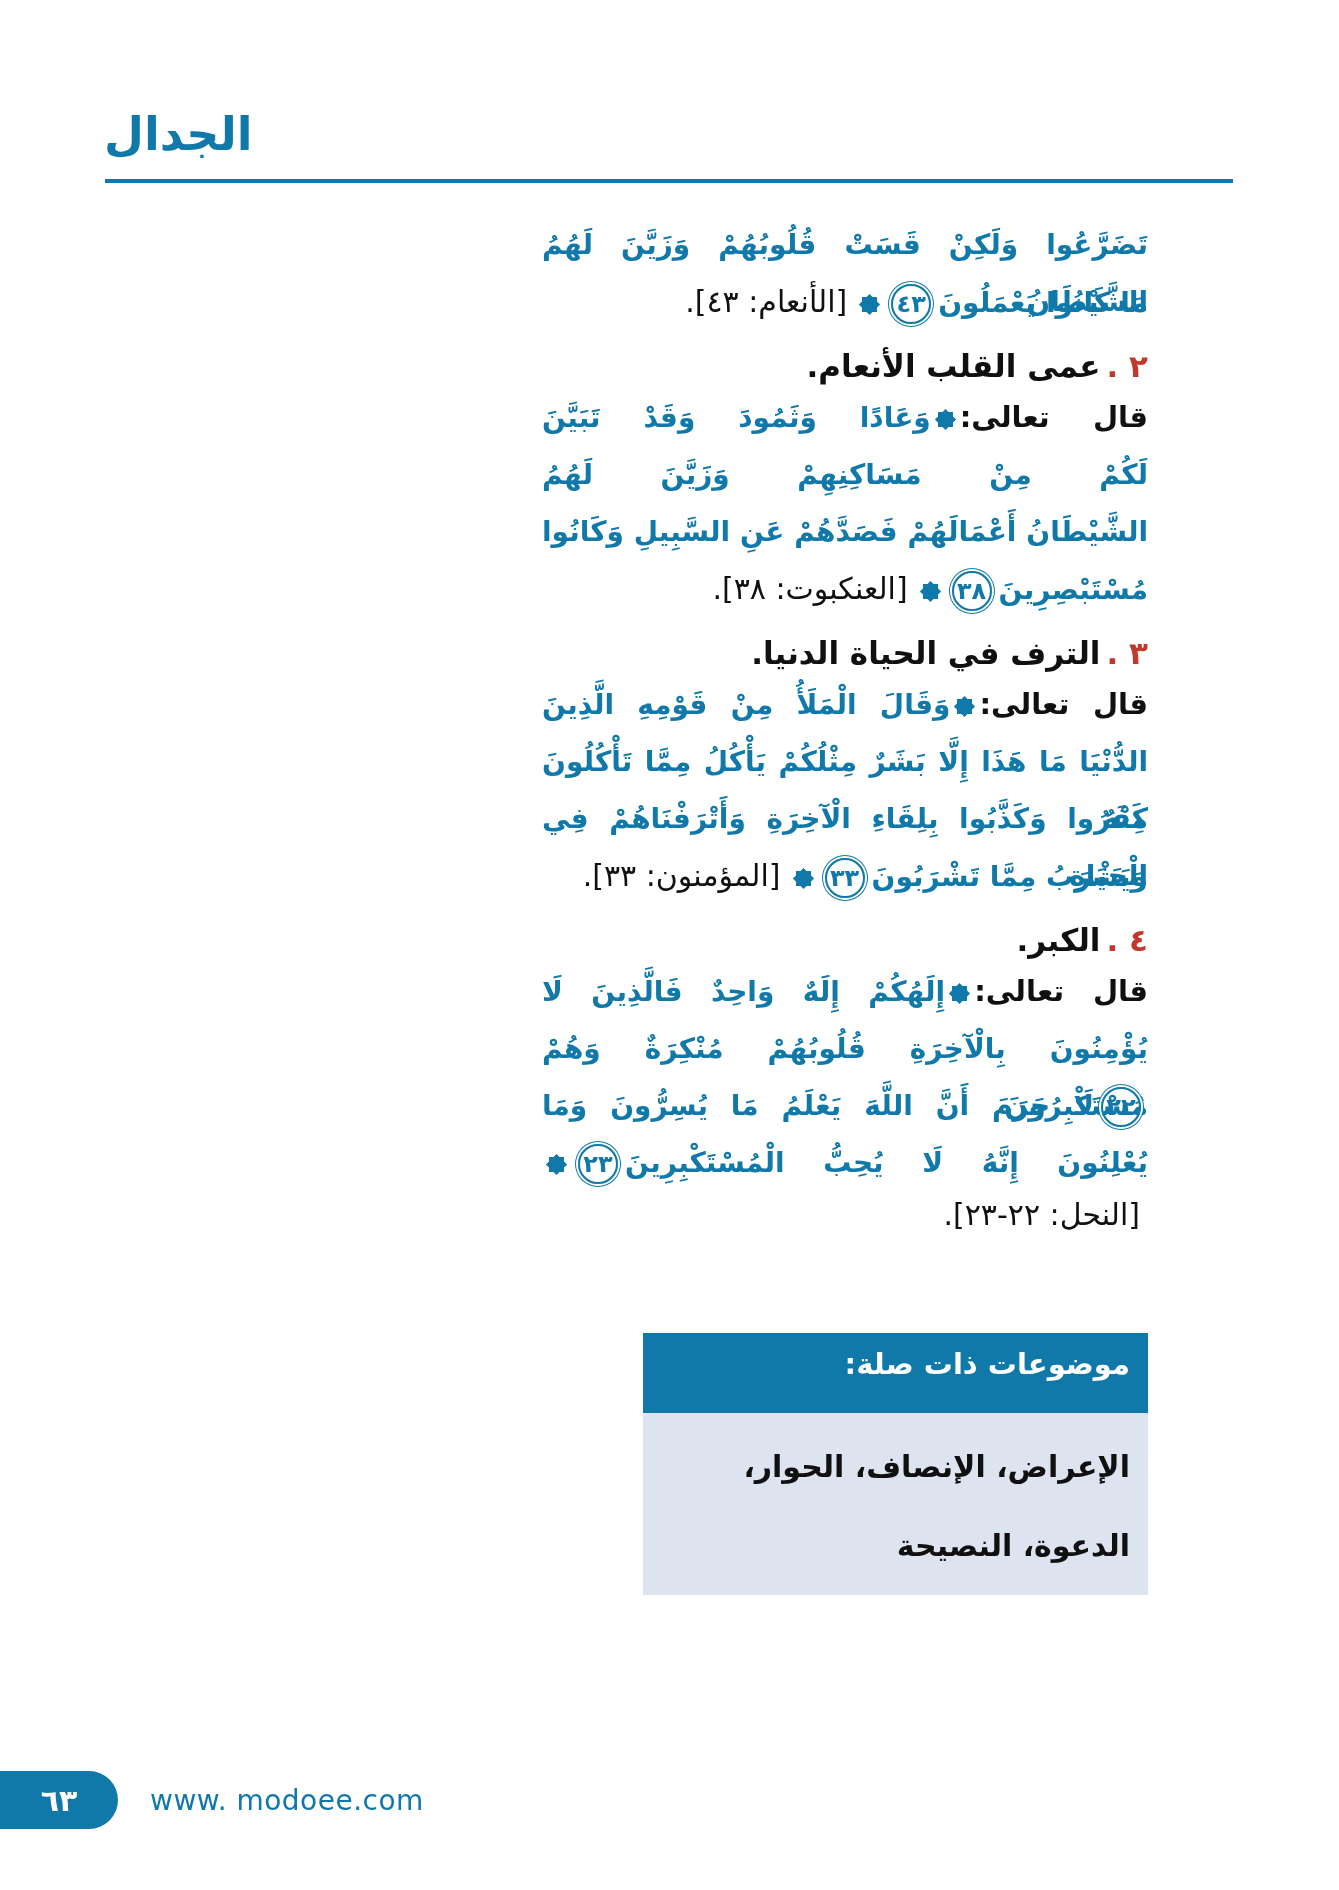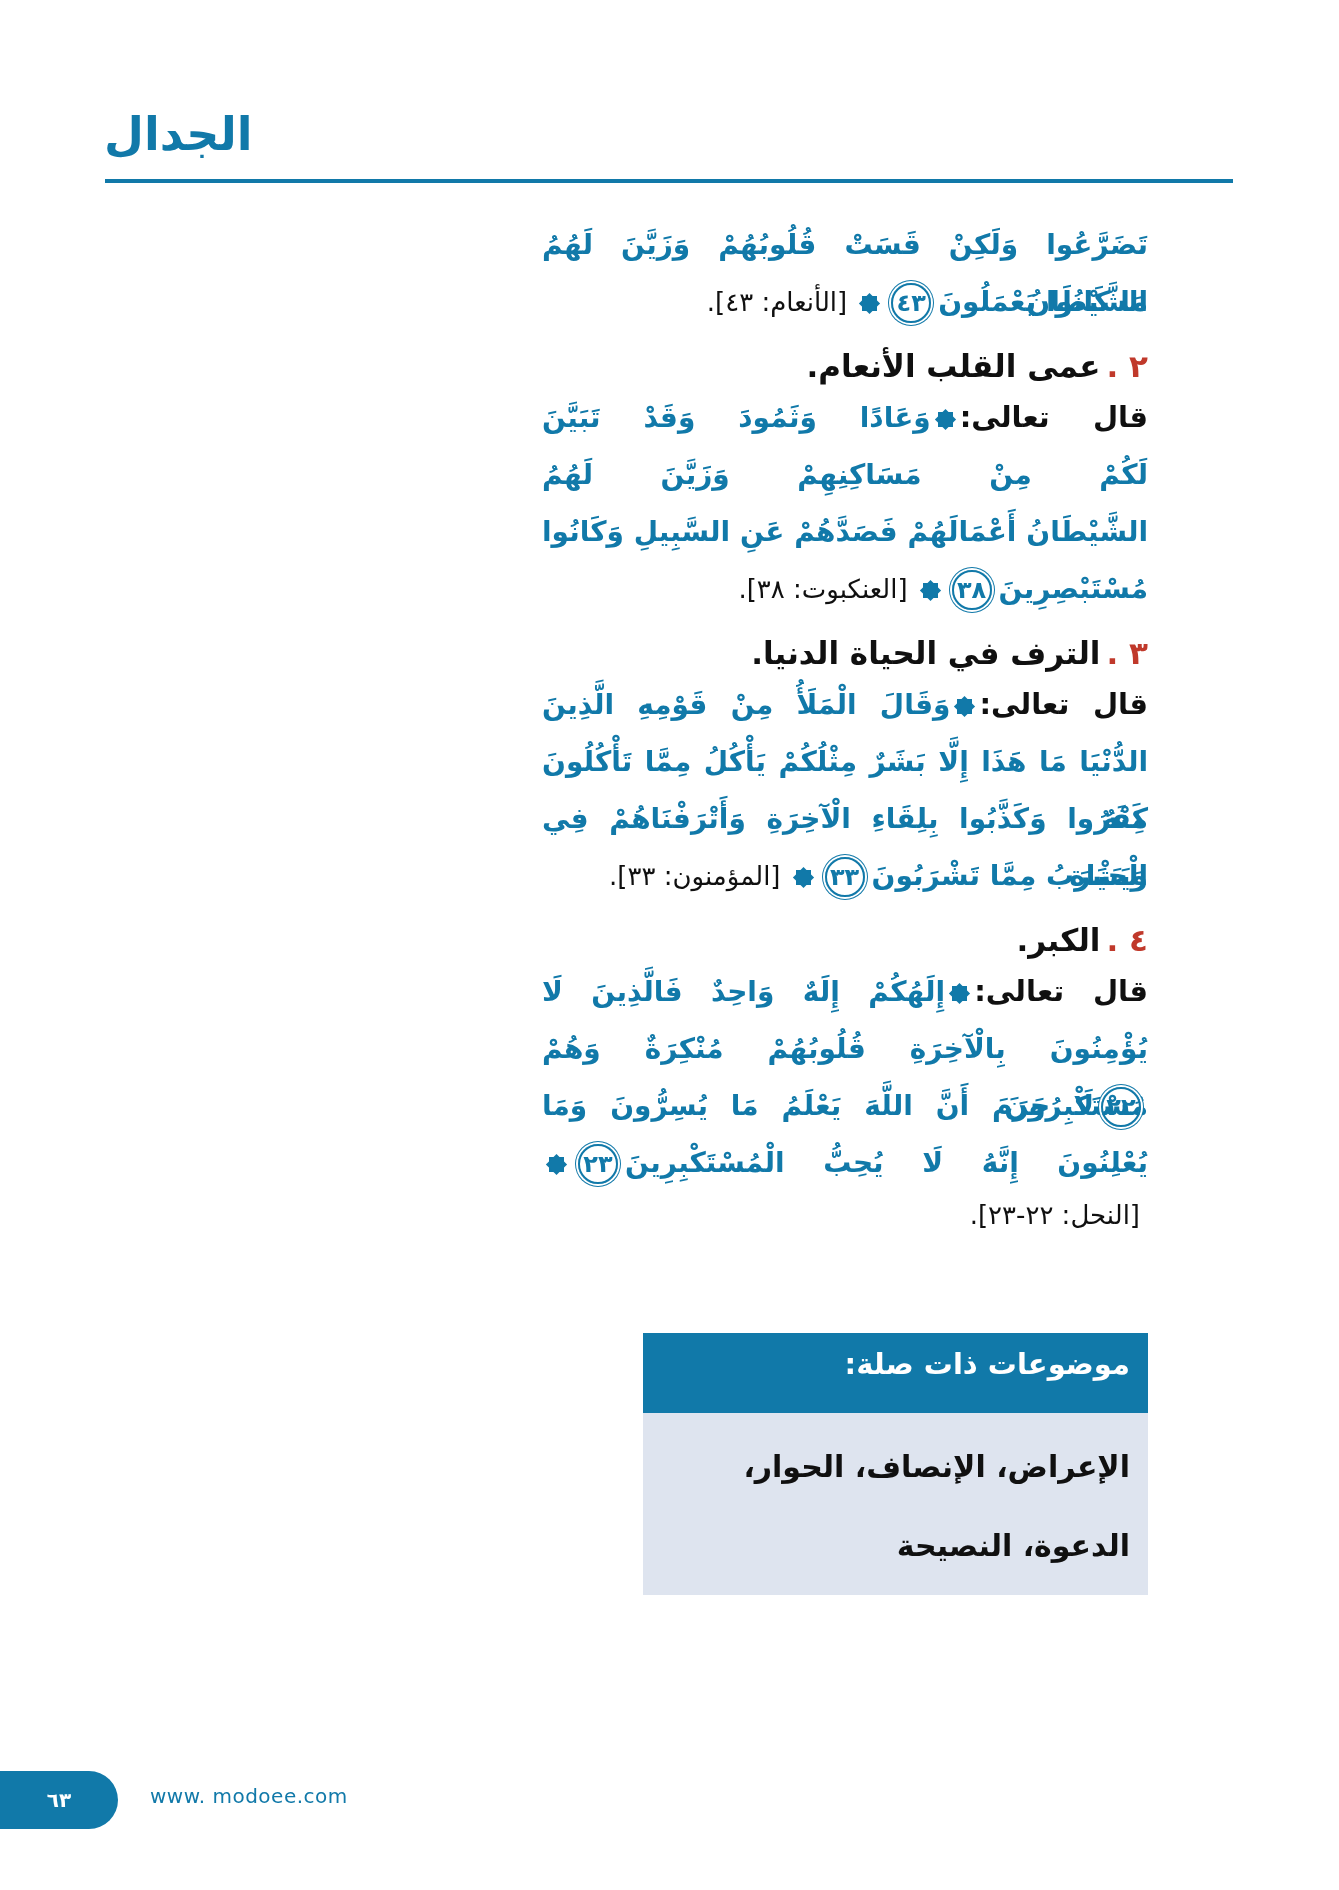--- a/index.html
+++ b/index.html
@@ -30,21 +30,21 @@
   .line{
     line-height:57px;height:57px;font-size:28px;font-weight:bold;
     color:var(--accent);text-align:right;white-space:nowrap;
   }
   .line.just{
     white-space:normal;text-align:justify;text-align-last:justify;
   }
   .vtext{color:var(--accent);}
   .intro{color:var(--ink);font-size:29px;}
   .ref{
-    color:var(--ink);font-weight:normal;font-size:26px;
+    color:var(--ink);font-weight:normal;font-size:30px;
     margin-right:8px;letter-spacing:.5px;text-align:right;
   }
   .ref-line{height:48px;line-height:48px;}
   .heading{
     height:46px;line-height:46px;margin-top:13px;
     font-size:31px;font-weight:bold;color:var(--ink);text-align:right;
     white-space:nowrap;
   }
   .hnum{color:var(--heading-number-color);margin-left:6px;}
   .medallion{
@@ -73,25 +73,25 @@
   .related-body{
     background:var(--related-body-bg);min-height:117px;
     padding:14px 18px 10px;font-size:30px;font-weight:bold;color:var(--ink);
     line-height:79px;text-align:right;
   }
   
   .page-tab{
     position:absolute;left:0;top:1771px;width:118px;height:58px;
     background:var(--accent);border-radius:0 29px 29px 0;
     display:flex;align-items:center;justify-content:center;
-    color:#ffffff;font-size:20px;font-weight:bold;
+    color:#ffffff;font-size:30px;font-weight:bold;
   }
   .site-url{
     position:absolute;left:150px;top:1784px;
-    color:var(--accent);font-size:20px;letter-spacing:.5px;direction:ltr;
+    color:var(--accent);font-size:28px;letter-spacing:.5px;direction:ltr;
   }
 </style>
 </head>
 <body>
 
 <div class="book-title">الجدال</div>
 <div class="header-rule"></div>
 
 <div class="content" dir="rtl">
 

